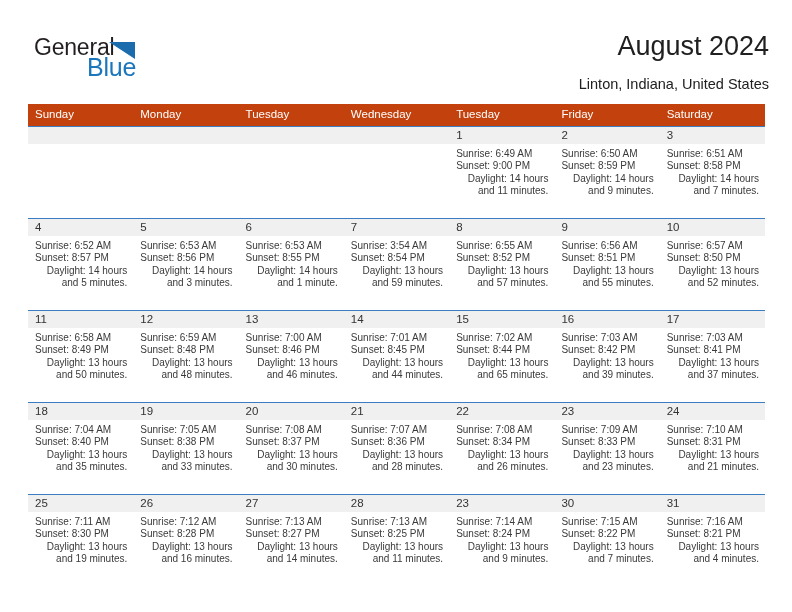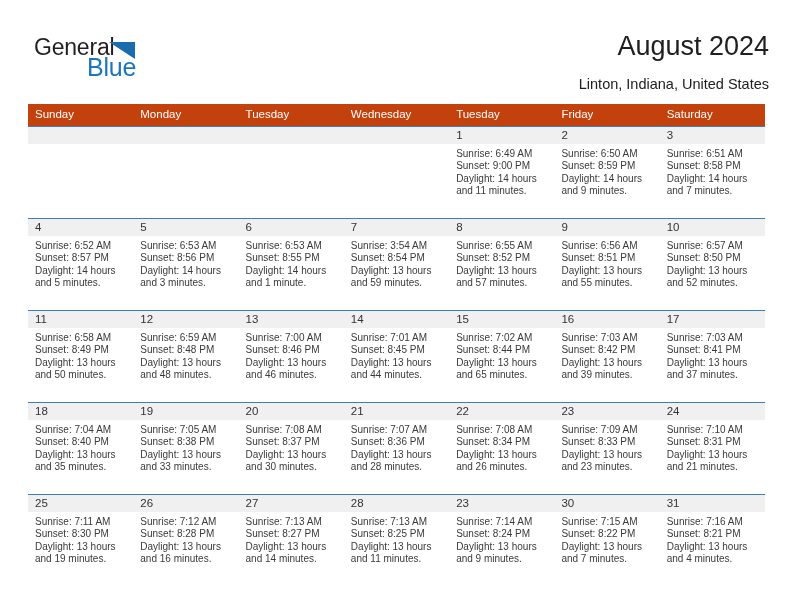--- a/index.html
+++ b/index.html
@@ -136,20 +136,21 @@
     padding: 4px 6px 0 7px;
     font-size: 10px;
     line-height: 12.4px;
     color: #3a3a3a;
   }
   .cell-body .line {
     white-space: nowrap;
   }
   .cell-body .wrap {
     white-space: normal;
+    text-align: right;
   }
 </style>
 </head>
 <body>
 
 <div class="page">
 
   <div class="header">
 
     <div class="logo">

